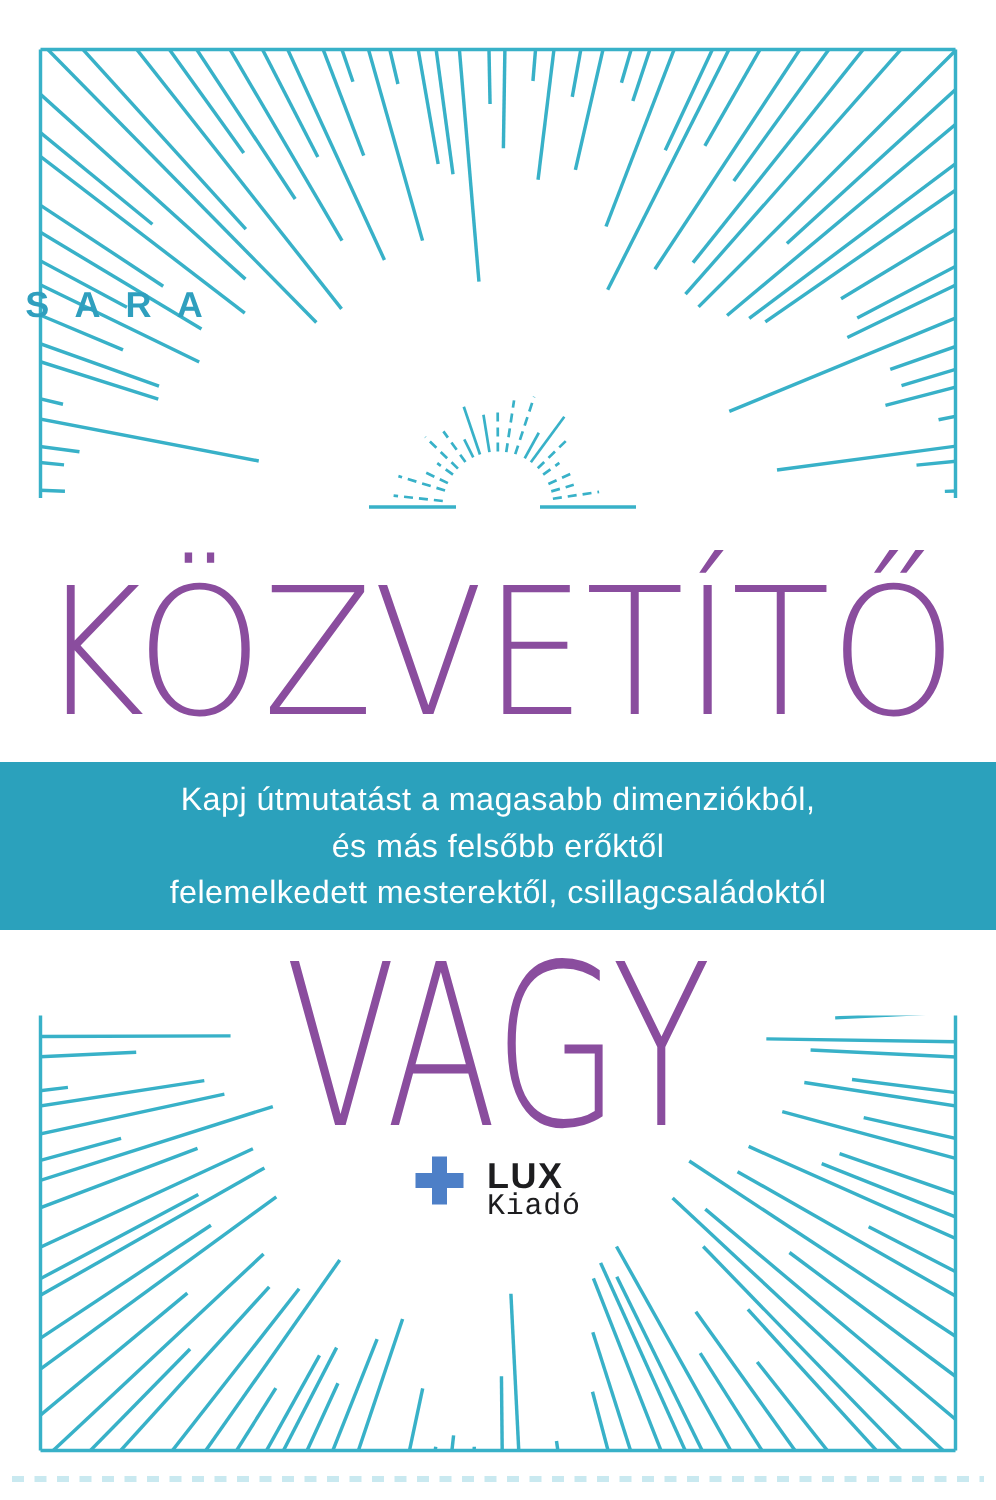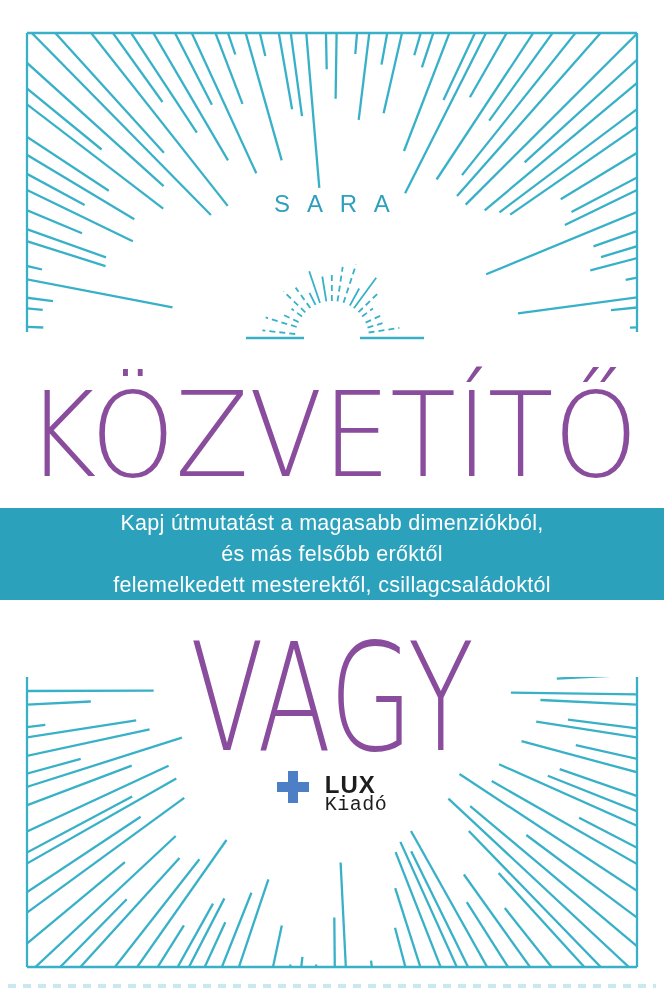--- a/index.html
+++ b/index.html
@@ -14,36 +14,36 @@
   }
   html,body{margin:0;padding:0;background:#e8e8e8;}
   .cover{
     position:relative;width:664px;height:1000px;margin:0 auto;
     background:var(--bg);overflow:hidden;
     font-family:"Liberation Sans",sans-serif;
   }
   .decor-svg{position:absolute;left:0;top:0;width:664px;height:1000px;display:block;}
 
   .author-block{
-    position:absolute;top:190px;left:0;right:0;text-align:center;
-    color:var(--author-teal);font-weight:normal;font-size:24px;line-height:28px;
+    position:absolute;top:190px;left:0;right:0;
+    color:var(--author-teal);font-weight:bold;font-size:24px;line-height:28px;
     letter-spacing:0.70em;text-indent:0.70em;
   }
   .title-svg{position:absolute;top:358px;left:0;}
   .title-text{
     font-family:"DejaVu Sans",sans-serif;font-weight:200;
     font-size:118px;
   }
   .vagy-svg{position:absolute;top:628px;left:0;}
   .vagy-text{
     font-family:"DejaVu Sans",sans-serif;font-weight:200;
     font-size:150px;
   }
   .banner{
-    position:absolute;top:508px;left:0;width:664px;height:92px;
+    position:absolute;top:508px;left:0;width:664px;height:112px;
     background:var(--banner-bg);color:var(--banner-text);
     display:flex;flex-direction:column;justify-content:center;align-items:center;
     font-size:21.5px;line-height:31px;letter-spacing:0.3px;text-align:center;
   }
   .publisher{
     position:absolute;top:769px;left:0;right:0;
     display:flex;justify-content:center;align-items:flex-start;gap:16px;
   }
   .plus-icon{position:relative;width:32px;height:32px;margin-top:2px;}
   .plus-icon .bar-v{position:absolute;left:11px;top:0;width:10px;height:32px;background:var(--plus-blue);}

